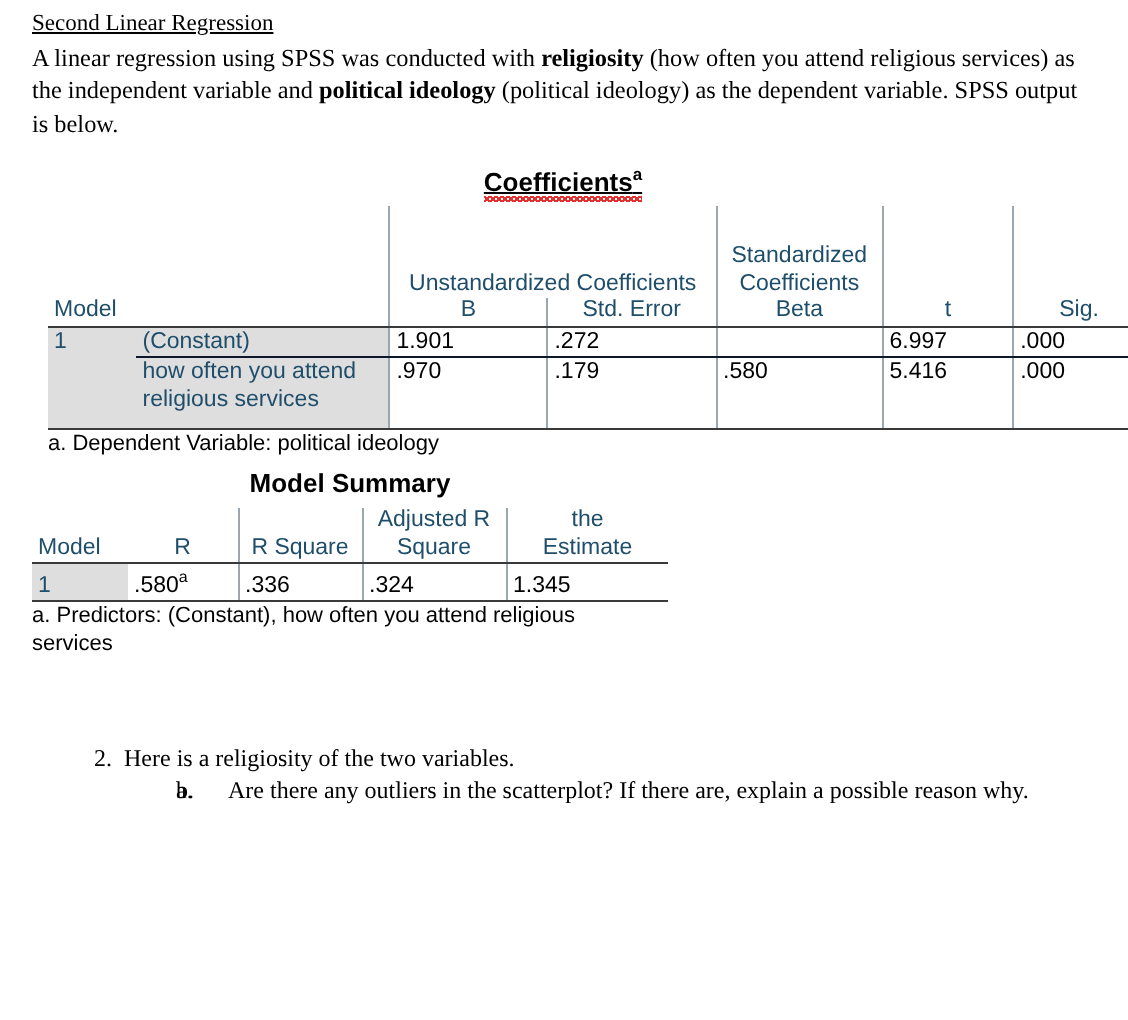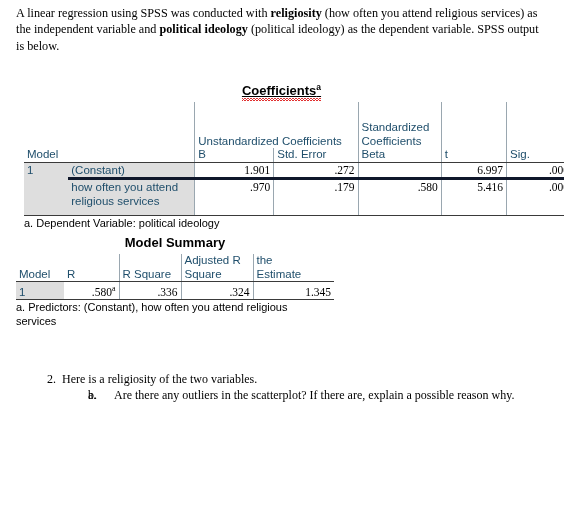--- a/index.html
+++ b/index.html
@@ -75,26 +75,26 @@
   table.spss td, table.spss th {
     padding: 0 3px;
     font-weight: normal;
     vertical-align: bottom;
     line-height: 13.5px;
     white-space: normal;
   }
   .hdr-bottom { border-bottom: 1.4px solid #3a3a3a; }
   .tbl-bottom { border-bottom: 1.4px solid #3a3a3a; }
   .vline-l    { border-left: 1px solid #9aa7b0; }
-  .row-sep    { border-bottom: 3px solid #0f172a; }
-
-  .c-center { text-align: left; }
+  .row-sep    { border-bottom: 1px solid #0f172a; }
+
+  .c-center { text-align: center; }
   .c-left   { text-align: left; }
 
-  .val { color: #000000; text-align: right; font-size: 11.5px; font-family: Liberation Serif, serif; }
+  .val { color: #000000; text-align: left; font-size: 11.5px; }
   .shade { background: #dedede; }
   .rowhdr { color: #1f4e6b; }
   .val sup { font-size: 8px; vertical-align: super; color:#000; }
 
   .footnote {
     font-family: "Liberation Sans", sans-serif;
     font-size: 11px;
     color: #000000;
     line-height: 13.5px;
     margin-top: 1px;
@@ -119,20 +119,21 @@
     margin-left: 36px;
   }
   .q-sub > .marker {
     position: absolute; left: 12px; top: 0; width: 14px; text-align: left;
   }
 </style>
 </head>
 <body>
 
 <div class="doc-body">
+  <div class="doc-heading">Second Linear Regression</div>
   <p class="doc-para"><span>A linear regression using SPSS was conducted with </span><b>religiosity</b><span> (how often you attend religious services) as the independent variable and </span><b>political ideology</b><span> (political ideology) as the dependent variable. SPSS output is below.</span></p>
 </div>
 
 <div class="spss-block" style="left:24px; top:80px; width:548px;">
 
   <div style="text-align:center; width:515px;">
     <span class="spss-title">
       <span>Coefficients</span><sup>a</sup>
       <span class="squiggle"></span>
     </span>

